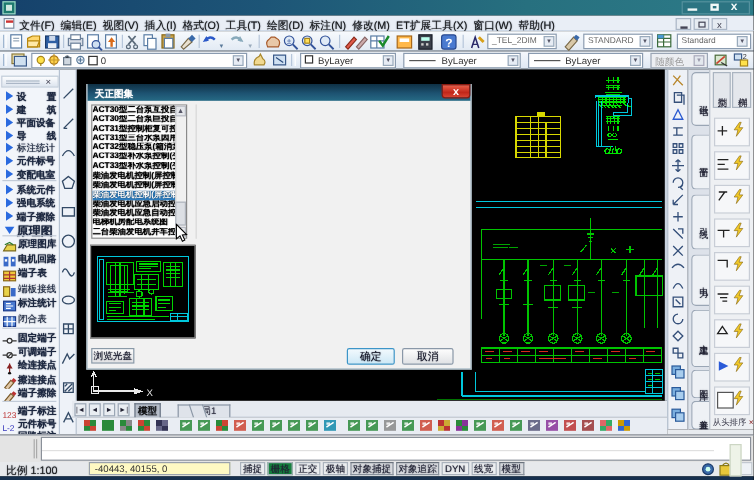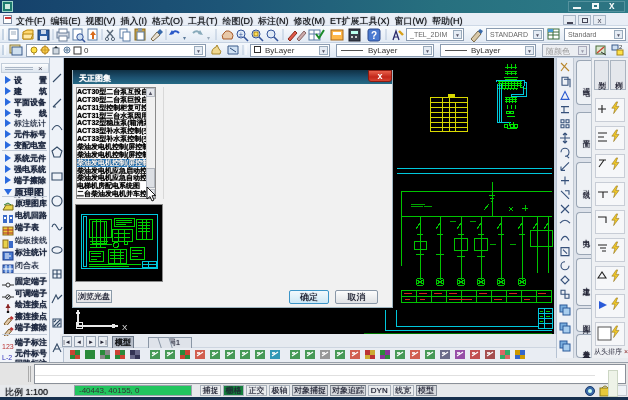--- a/index.html
+++ b/index.html
@@ -847,21 +847,21 @@
 <div class="abs" id="cmd" style="left:0;top:362px;width:628px;height:23px;background:#e4e4e4;border-top:1px solid #98a0aa">
  <div class="abs" style="left:28px;top:3px;width:3px;height:16px;border-left:1px solid #aaa;border-right:1px solid #aaa"></div>
  <div class="abs" style="left:34px;top:1px;width:592px;height:20px;background:#fff;border:1px solid #8a9099"></div>
  <div class="abs" style="left:35px;top:12px;width:560px;height:1px;background:#e0e0e0"></div>
 </div>
 
 <div class="abs" style="left:608px;top:370px;width:10px;height:27px;background:#eef3e8;border:1px solid #ccd6c4;z-index:5"></div>
 
 <div class="abs" id="status" style="left:0;top:385px;width:628px;height:12px;background:#e7e9ec">
  <div class="abs ds" style="left:5px;top:1px;font-size:9px;color:#222">比例 1:100</div>
- <div class="abs" style="left:74px;top:0px;width:118px;height:11px;background:#22c55e;border:1px solid #9aa2ac;font-size:8px;color:#333;padding-left:4px;line-height:10px">-40443, 40155, 0</div>
+ <div class="abs" style="left:74px;top:0px;width:118px;height:11px;background:#fef9c3;border:1px solid #9aa2ac;font-size:8px;color:#333;padding-left:4px;line-height:10px">-40443, 40155, 0</div>
  <div id="st-btns">
         <div class="abs" style="left:200px;top:0px;height:11px;background:#eceef0;border:1px solid #aab2bc;font-size:8px;color:#223;line-height:10px;text-align:center;text-shadow:0 0 1px rgba(18,28,48,.7);width:21px">捕捉</div>
         <div class="abs" style="left:223px;top:0px;height:11px;background:#15803d;border:1px solid #aab2bc;font-size:8px;color:#223;line-height:10px;text-align:center;text-shadow:0 0 1px rgba(18,28,48,.7);width:21px">栅格</div>
         <div class="abs" style="left:246px;top:0px;height:11px;background:#eceef0;border:1px solid #aab2bc;font-size:8px;color:#223;line-height:10px;text-align:center;text-shadow:0 0 1px rgba(18,28,48,.7);width:21px">正交</div>
         <div class="abs" style="left:269px;top:0px;height:11px;background:#eceef0;border:1px solid #aab2bc;font-size:8px;color:#223;line-height:10px;text-align:center;text-shadow:0 0 1px rgba(18,28,48,.7);width:21px">极轴</div>
         <div class="abs" style="left:292px;top:0px;height:11px;background:#d8dade;border:1px solid #8a929c;border-top-color:#6a727c;font-size:8px;color:#223;line-height:10px;text-align:center;text-shadow:0 0 1px rgba(18,28,48,.7);width:36px">对象捕捉</div>
         <div class="abs" style="left:330px;top:0px;height:11px;background:#d8dade;border:1px solid #8a929c;border-top-color:#6a727c;font-size:8px;color:#223;line-height:10px;text-align:center;text-shadow:0 0 1px rgba(18,28,48,.7);width:36px">对象追踪</div>
         <div class="abs" style="left:368px;top:0px;height:11px;background:#eceef0;border:1px solid #aab2bc;font-size:8px;color:#223;line-height:10px;text-align:center;text-shadow:0 0 1px rgba(18,28,48,.7);width:22.5px">DYN</div>
         <div class="abs" style="left:392.5px;top:0px;height:11px;background:#eceef0;border:1px solid #aab2bc;font-size:8px;color:#223;line-height:10px;text-align:center;text-shadow:0 0 1px rgba(18,28,48,.7);width:21px">线宽</div>
         <div class="abs" style="left:415.5px;top:0px;height:11px;background:#d8dade;border:1px solid #8a929c;border-top-color:#6a727c;font-size:8px;color:#223;line-height:10px;text-align:center;text-shadow:0 0 1px rgba(18,28,48,.7);width:21px">模型</div>

